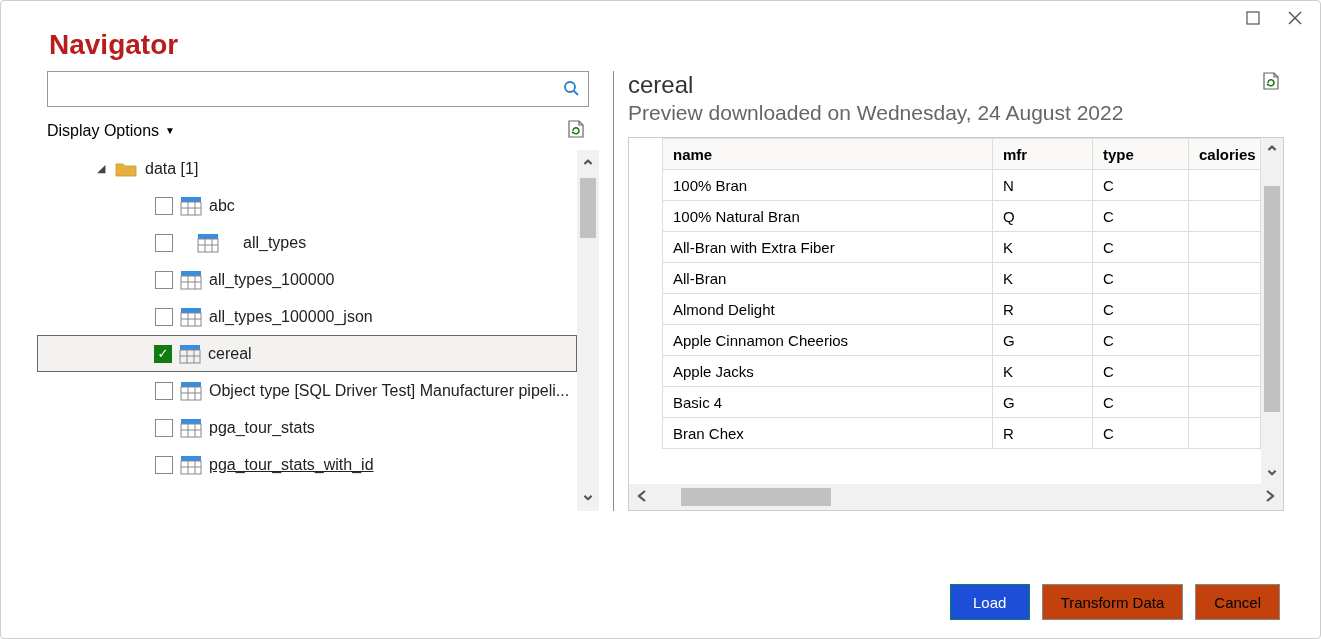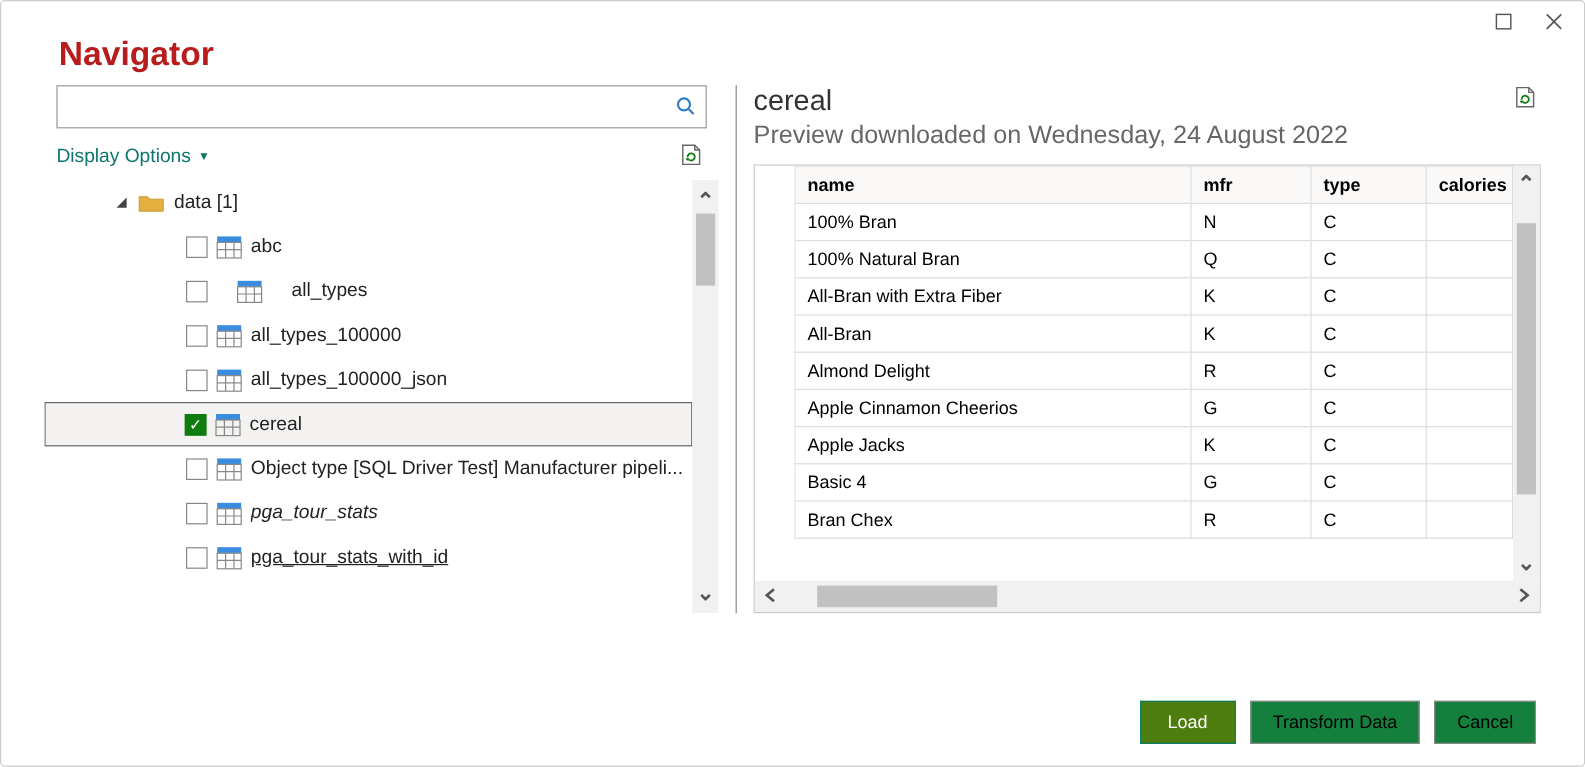--- a/index.html
+++ b/index.html
@@ -11,21 +11,21 @@
     .header { padding: 28px 48px 10px 48px; }
     .header h1 { font-size: 28px; font-weight: 600; color: #b91c1c; }
     
     .main { display: flex; height: 440px; padding: 0 36px; }
     
     .left { width: 580px; padding-right: 10px; display: flex; flex-direction: column; }
     .searchbox { height: 36px; border: 1px solid #999; margin: 0 10px 8px 10px; display: flex; align-items: center; padding: 0 8px; }
     .searchbox input { flex: 1; border: none; outline: none; font-size: 14px; }
     .searchbox .sico { color: #0078d4; }
     
-    .disprow { display: flex; align-items: center; justify-content: space-between; padding: 4px 14px 8px 10px; color: #0f766e; }
+    .disprow { display: flex; align-items: center; justify-content: space-between; padding: 4px 14px 8px 10px; color: #000000; }
     .dispopt { display: flex; align-items: center; gap: 6px; cursor: default; font-size: 16px; }
     
     .tree { flex: 1; position: relative; overflow: hidden; display: flex; }
     .treebody { flex: 1; overflow: hidden; }
     .tree-row { height: 37px; display: flex; align-items: center; gap: 8px; padding-left: 90px; font-size: 16px; color: #222; }
     .tree-row.root { padding-left: 60px; font-size: 16px; }
     .tree-row.sel { background: #f3f2f1; border: 1px solid #666; }
     .tree-row .cb { width: 18px; height: 18px; border: 1px solid #888; display: flex; align-items: center; justify-content: center; flex-shrink: 0; }
     .tree-row .cb.chk { background: #107c10; border-color: #107c10; color: #fff; font-size: 13px; }
     .tree-row .tbl { width: 20px; height: 18px; flex-shrink: 0; position: relative; }
@@ -50,21 +50,21 @@
     table { border-collapse: collapse; width: 100%; table-layout: fixed; }
     th, td { border: 1px solid #ddd; padding: 4px 10px; text-align: left; font-size: 15px; height: 31px; white-space: nowrap; overflow: hidden; }
     th { font-weight: 600; background: #faf9f8; }
     col.c0 { width: 330px; } col.c1 { width: 100px; } col.c2 { width: 96px; } col.c3 { width: 72px; }
     
     .hscroll { height: 26px; background: #f1f1f1; display: flex; align-items: center; justify-content: space-between; padding: 0 6px; position: relative; }
     .hscroll .hthumb { position: absolute; left: 52px; top: 4px; height: 18px; width: 150px; background: #c1c1c1; }
     .hscroll .arr { color: #555; font-size: 18px; z-index: 1; }
     
     .footer { position: absolute; bottom: 18px; right: 40px; display: flex; gap: 12px; }
-    .btn { min-width: 80px; height: 36px; padding: 0 18px; border: 1px solid #888; background: #15803d; font-size: 15px; cursor: default; display: flex; align-items: center; justify-content: center; }
+    .btn { min-width: 80px; height: 36px; padding: 0 18px; border: 1px solid #888; background: #c2410c; font-size: 15px; cursor: default; display: flex; align-items: center; justify-content: center; }
     .btn.primary { background: #0d7c66; border-color: #0d7c66; color: #fff; }
     
     svg { overflow: visible; }
   </style>
 </head>
 <body>
 
 <div class="titlebar">
   <div class="ctl">
     <svg width="14" height="14">
@@ -191,21 +191,21 @@
                 <svg width="20" height="18">
                   <rect x="0" y="0" width="20" height="5" fill="#3a8dde"></rect>
                   <rect x="0" y="5" width="20" height="13" fill="none" stroke="#888" stroke-width="1"></rect>
                   <line x1="0" y1="11" x2="20" y2="11" stroke="#888"></line>
                   <line x1="7" y1="5" x2="7" y2="18" stroke="#888"></line>
                   <line x1="14" y1="5" x2="14" y2="18" stroke="#888"></line>
                 </svg>
               </span>
               <span class="txt">Object type [SQL Driver Test] Manufacturer pipeli...</span>
             </div>
-            <div class="tree-row" style="padding-left: 118px; font-style: italic;">
+            <div class="tree-row" style="padding-left: 118px;">
               <span class="cb"></span>
               <span class="tbl">
                 <svg width="20" height="18">
                   <rect x="0" y="0" width="20" height="5" fill="#3a8dde"></rect>
                   <rect x="0" y="5" width="20" height="13" fill="none" stroke="#888" stroke-width="1"></rect>
                   <line x1="0" y1="11" x2="20" y2="11" stroke="#888"></line>
                   <line x1="7" y1="5" x2="7" y2="18" stroke="#888"></line>
                   <line x1="14" y1="5" x2="14" y2="18" stroke="#888"></line>
                 </svg>
               </span>
@@ -340,21 +340,21 @@
         <div class="hthumb"></div>
         <span class="arr"><svg width="14" height="14">
               <path d="M4 2 L10 7 L4 12" fill="none" stroke="#555" stroke-width="2.2"></path>
             </svg></span>
       </div>
     </div>
   </div>
 </div>
 
 <div class="footer">
-  <div class="btn primary" style="background:#4d7c0f;">
+  <div class="btn primary" style="background:#1d4ed8;">
       <span>Load</span>
     </div>
   <div class="btn">
       <span>Transform Data</span>
     </div>
   <div class="btn">
       <span>Cancel</span>
     </div>
 </div>
 

